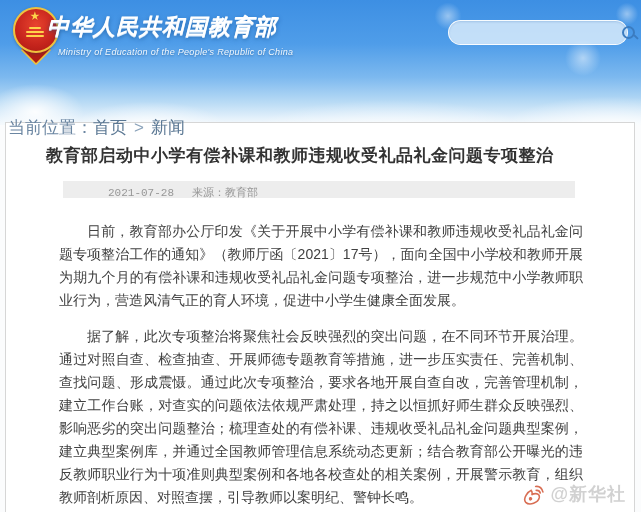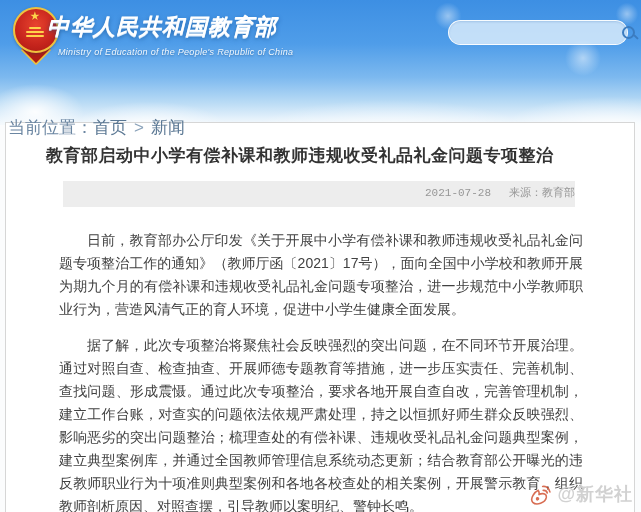--- a/index.html
+++ b/index.html
@@ -81,34 +81,33 @@
   
   .card{
     position:absolute;left:5px;right:6px;top:122px;height:600px;
     background:#fff;border:1px solid #d6d6d6;border-bottom:none;z-index:2;
   }
   .article-title{
     margin:22px 40px 0;font-size:17px;font-weight:bold;color:#333;
     text-align:left;letter-spacing:.5px;line-height:22px;
   }
   .meta-bar{
-    margin:14px 59px 0 57px;height:26px;line-height:22px;background:#ededed;
+    margin:14px 59px 0 57px;height:17px;line-height:22px;background:#ededed;
     font-size:11px;color:#979797;padding-left:45px;
     font-family:"Liberation Mono","DejaVu Sans Mono",monospace;
-    text-align:right;
   }
   .meta-bar .src{margin-left:18px;font-family:"Liberation Sans","DejaVu Sans",sans-serif;}
   .article-body{margin:22px 51px 0 53px;}
   .article-body p{
     margin:0 0 13px;font-size:14px;line-height:23px;color:#414141;
     text-align:justify;text-indent:2em;
   }
   
   .watermark{
-    position:absolute;right:8px;bottom:6px;display:flex;align-items:center;z-index:5;
+    position:absolute;right:15px;bottom:6px;display:flex;align-items:center;z-index:5;
   }
   .weibo-icon{width:27px;height:24px;margin-right:3px;transform:rotate(-8deg);opacity:.8;}
   .watermark-text{
     font-size:18px;font-weight:bold;letter-spacing:1px;
     color:rgba(185,185,185,.65);text-shadow:0 0 1px rgba(255,255,255,.9);
   }
 </style>
 </head>
 <body>
 

